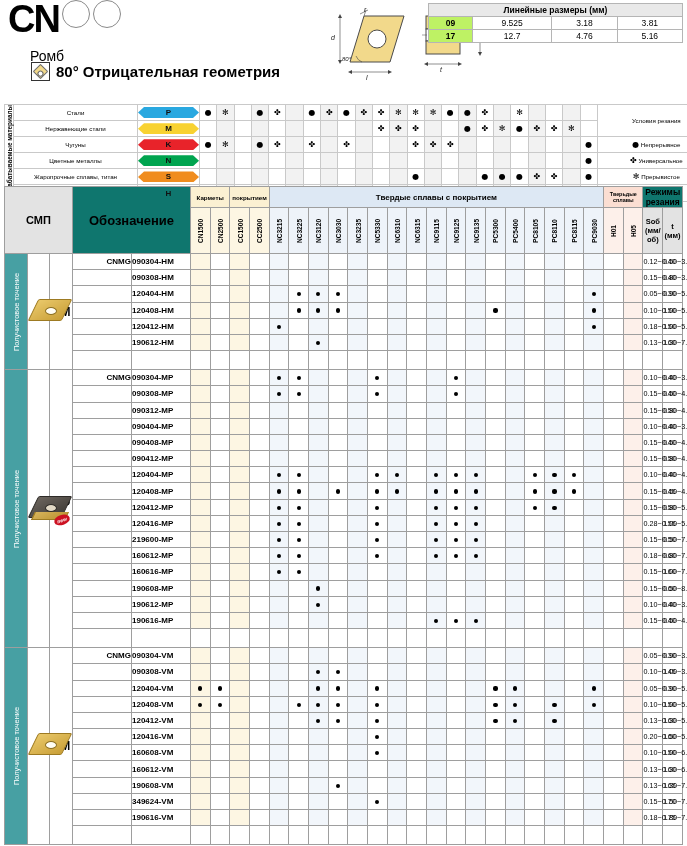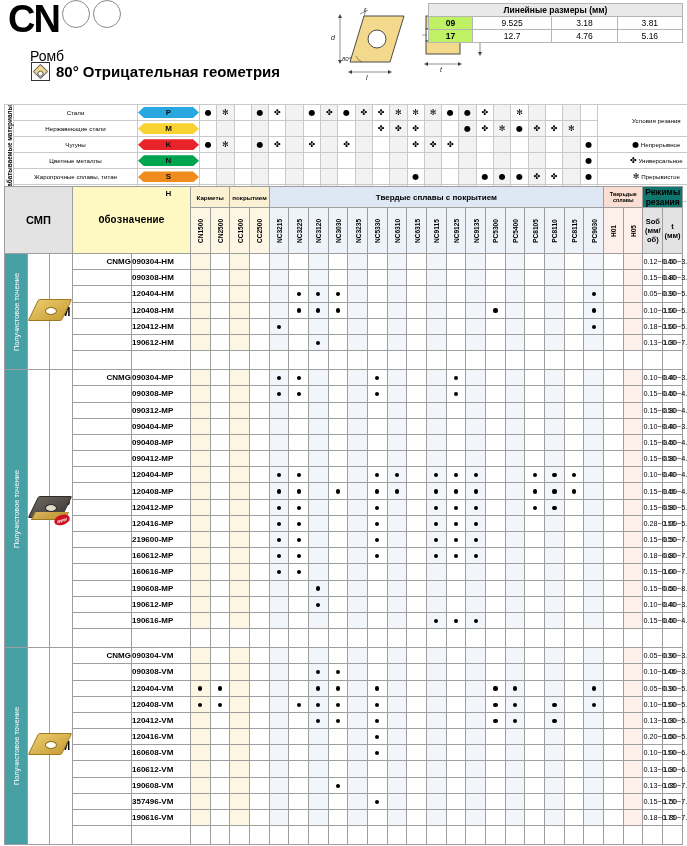--- a/index.html
+++ b/index.html
@@ -70,21 +70,21 @@
 
   th.vcol { height:46px; position:relative; }
   th.vcol .vt { position:absolute; left:50%; top:50%; transform:translate(-50%,-50%) rotate(-90deg);
       font-size:6.6px; font-weight:bold; white-space:nowrap; }
   th.vcol.car { background:#fdf6e3; }
   th.vcol.coat { background:#fdf6e3; }
   th.vcol.hard { background:#eef3f9; }
   th.vcol.solid { background:#fdf0ea; }
 
   th.smp { width:68px; background:#e3e3e3; font-size:11px; font-weight:bold; }
-  th.desig { width:118px; background:#fef9c3; font-size:10px; font-weight:bold;font-family:Liberation Mono, monospace; }
+  th.desig { width:118px; background:#0f766e; font-size:13px; font-weight:bold; }
   th.sob, th.tt { background:#e3e3e3; font-size:7.5px; font-weight:bold; line-height:9px; }
 
   td.grade { text-align:center; height:16.2px; }
   td.grade.car { background:#fdf6e3; }
   td.grade.car2 { background:#ffffff; }
   td.grade.coat { background:#fdf6e3; }
   td.grade.coat2 { background:#ffffff; }
   td.grade.hardA { background:#f2f6fb; }
   td.grade.hardB { background:#ffffff; }
   td.grade.solid { background:#fdf0ea; }
@@ -1479,21 +1479,21 @@
           <td class="grade hardA"></td>
           <td class="grade hardB"></td>
           <td class="grade hardA"></td>
           <td class="grade solid2"></td>
           <td class="grade solid"></td>
           <td class="sobv">0.13~0.65</td>
           <td class="tv">1.30~7.00</td>
         </tr>
         <tr>
           <td class="cnmg"></td>
-          <td class="desigtxt">357496-VM</td>
+          <td class="desigtxt">349624-VM</td>
           <td class="grade car"></td>
           <td class="grade car2"></td>
           <td class="grade coat"></td>
           <td class="grade coat2"></td>
           <td class="grade hardA"></td>
           <td class="grade hardB"></td>
           <td class="grade hardA"></td>
           <td class="grade hardB"></td>
           <td class="grade hardA"></td>
           <td class="grade hardB"><span class="bdot"></span></td>

